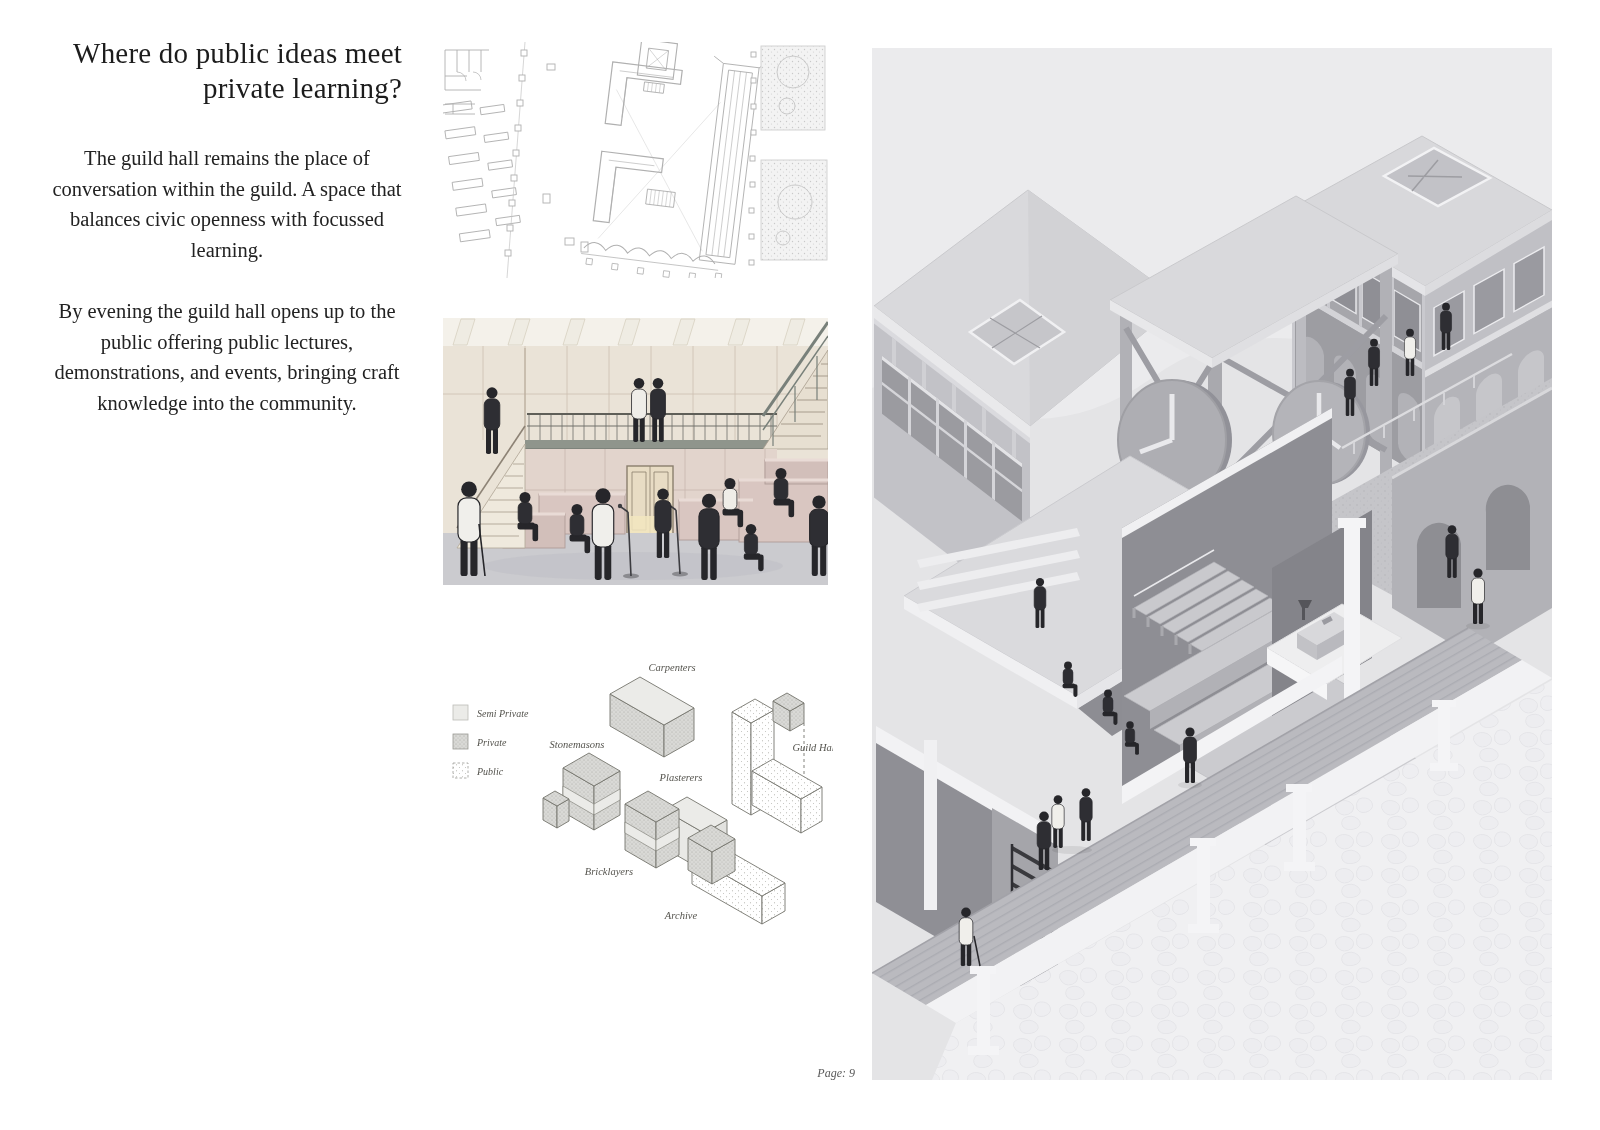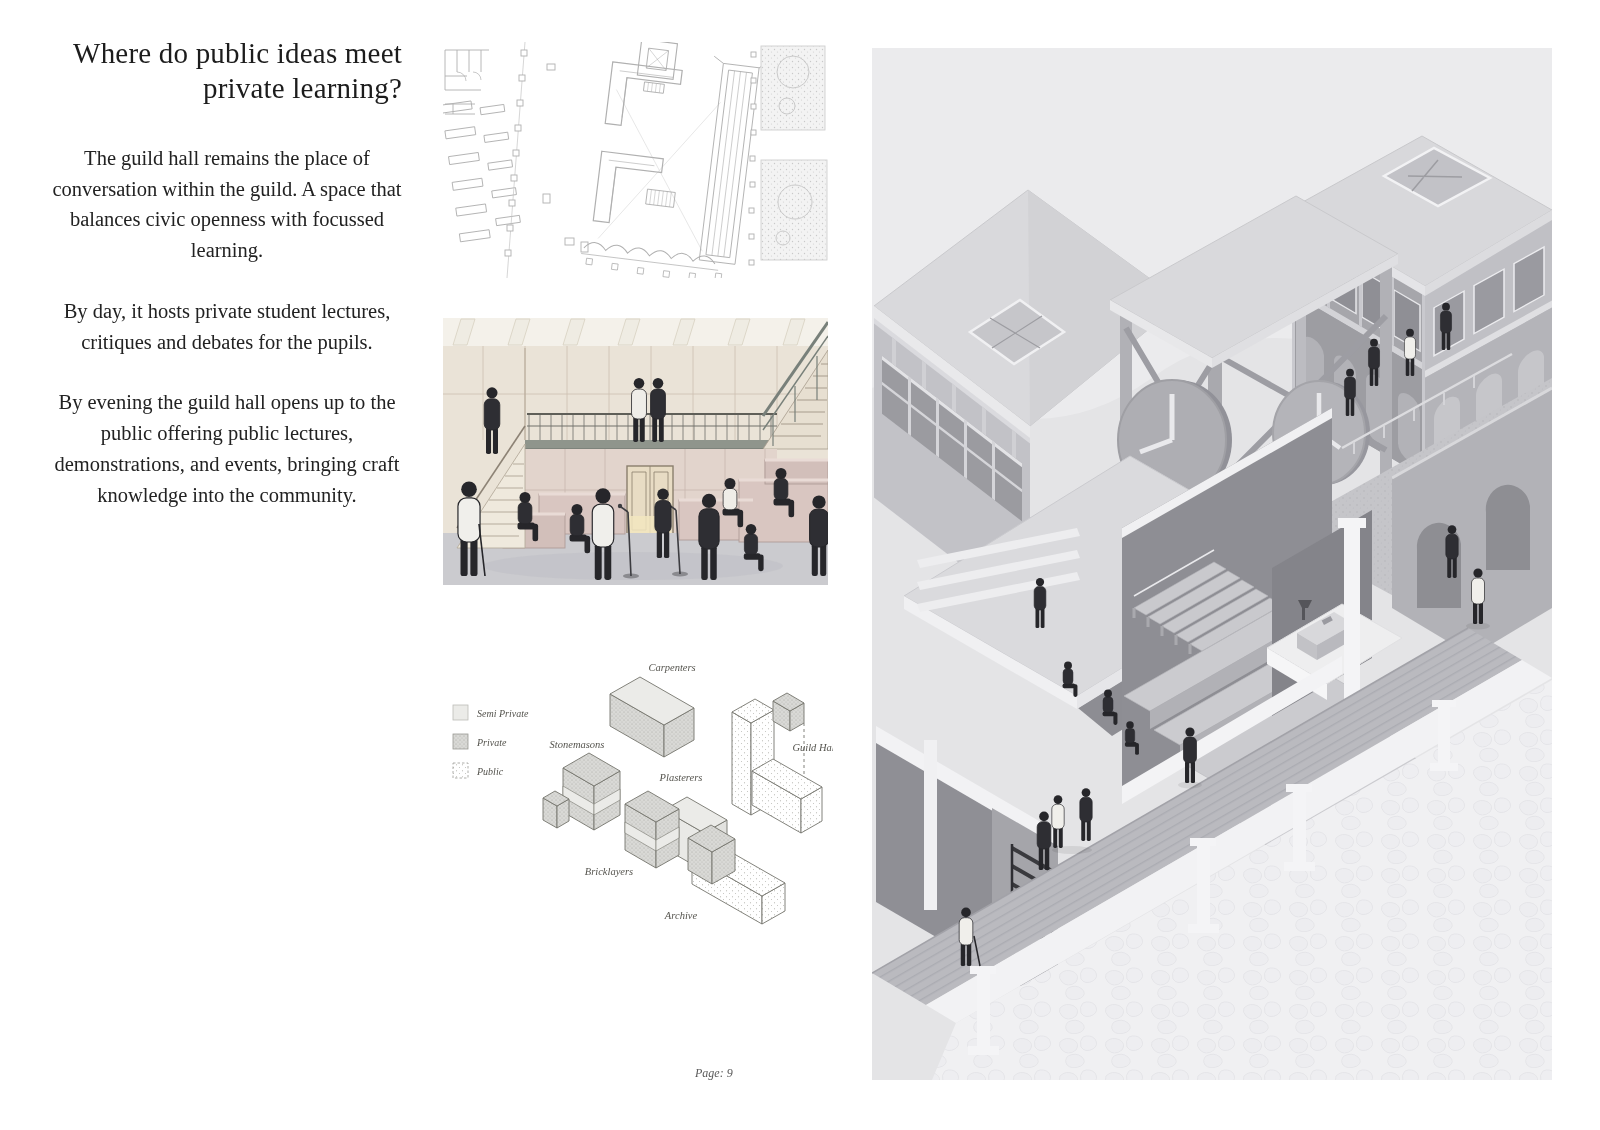--- a/index.html
+++ b/index.html
@@ -6,35 +6,34 @@
   .page{position:relative;width:1600px;height:1130px;background:#ffffff;overflow:hidden;
         font-family:"Liberation Serif",serif;color:#1c1c1c;}
   .text-col{position:absolute;left:52px;top:36px;width:350px;text-align:right;}
   .text-col h1{font-size:29px;line-height:1.22;font-weight:500;margin:0 0 36px 0;letter-spacing:.2px;}
   .text-col p{font-size:20.5px;line-height:1.5;margin:0 0 30px 0;color:#222;text-align:center;}
   figure{margin:0;padding:0;position:absolute;}
   .fig-plan{left:443px;top:42px;width:387px;height:236px;}
   .fig-interior{left:443px;top:318px;width:385px;height:267px;}
   .fig-axon{left:443px;top:655px;width:390px;height:280px;}
   .fig-render{left:872px;top:48px;width:680px;height:1032px;}
-  .footer{position:absolute;left:695px;top:1066px;width:160px;text-align:left;
+  .footer{position:absolute;left:695px;top:1066px;width:160px;text-align:right;
           font-style:italic;font-size:12px;color:#5a5a5a;}
   svg{display:block;}
   .axon-label{font-family:"Liberation Serif",serif;font-style:italic;font-size:10.5px;fill:#55544e;}
   .legend-label{font-family:"Liberation Serif",serif;font-style:italic;font-size:10px;fill:#55544e;}
 </style>
 </head>
 <body>
 
 <div class="page">
 
   <div class="text-col">
     <h1>Where do public ideas meet private learning?</h1>
     <p>The guild hall remains the place of conversation within the guild. A space that balances civic openness with focussed learning.</p>
-    <p>By day, it hosts private student lectures, critiques and debates for the pupils.</p>
     <p>By evening the guild hall opens up to the public offering public lectures, demonstrations, and events, bringing craft knowledge into the community.</p>
   </div>
 
   <figure class="fig-plan">
     <svg width="387" height="236" viewBox="0 0 387 236">
       <defs>
         <pattern id="patGarden" width="6" height="6" patternUnits="userSpaceOnUse">
           <rect width="6" height="6" fill="#f3f3f3"></rect>
           <circle cx="1.5" cy="1.5" r="0.7" fill="#c9c9c9"></circle>
           <circle cx="4.5" cy="4" r="0.6" fill="#d2d2d2"></circle>

